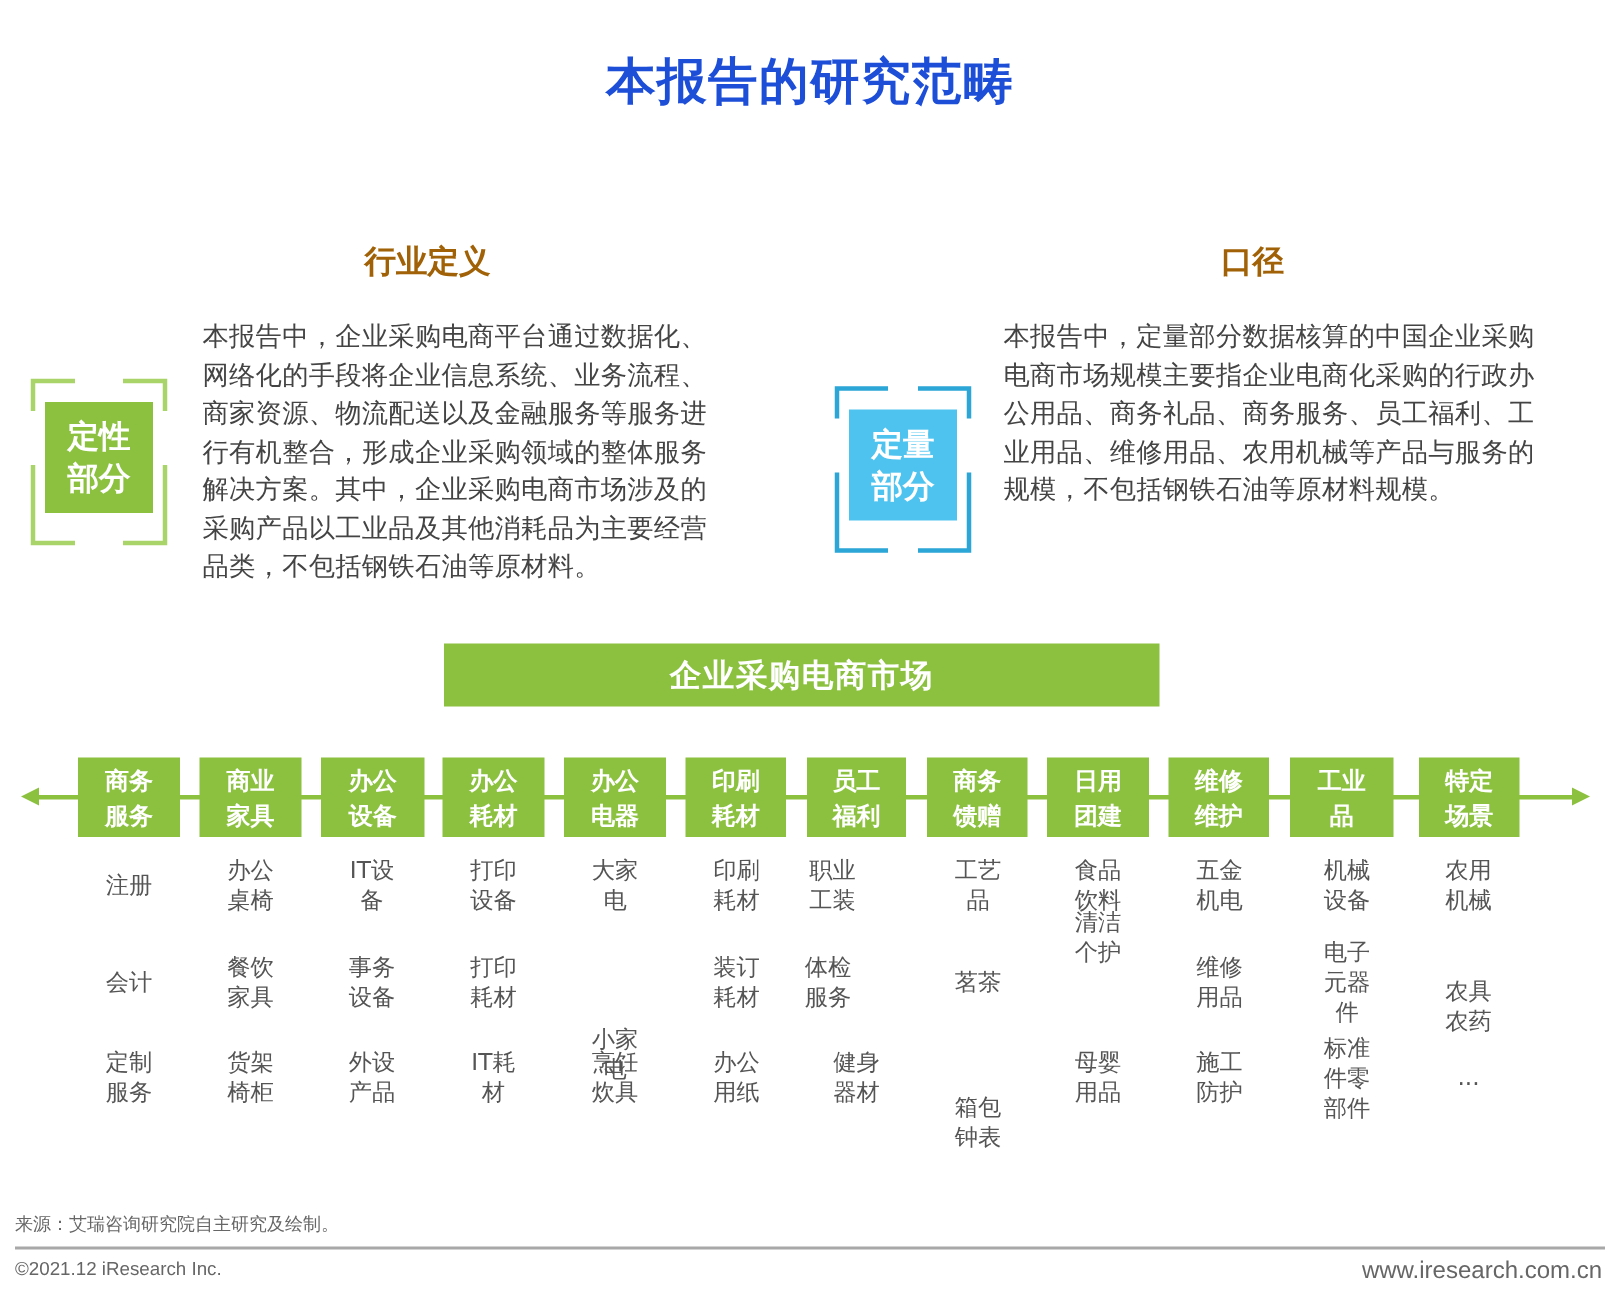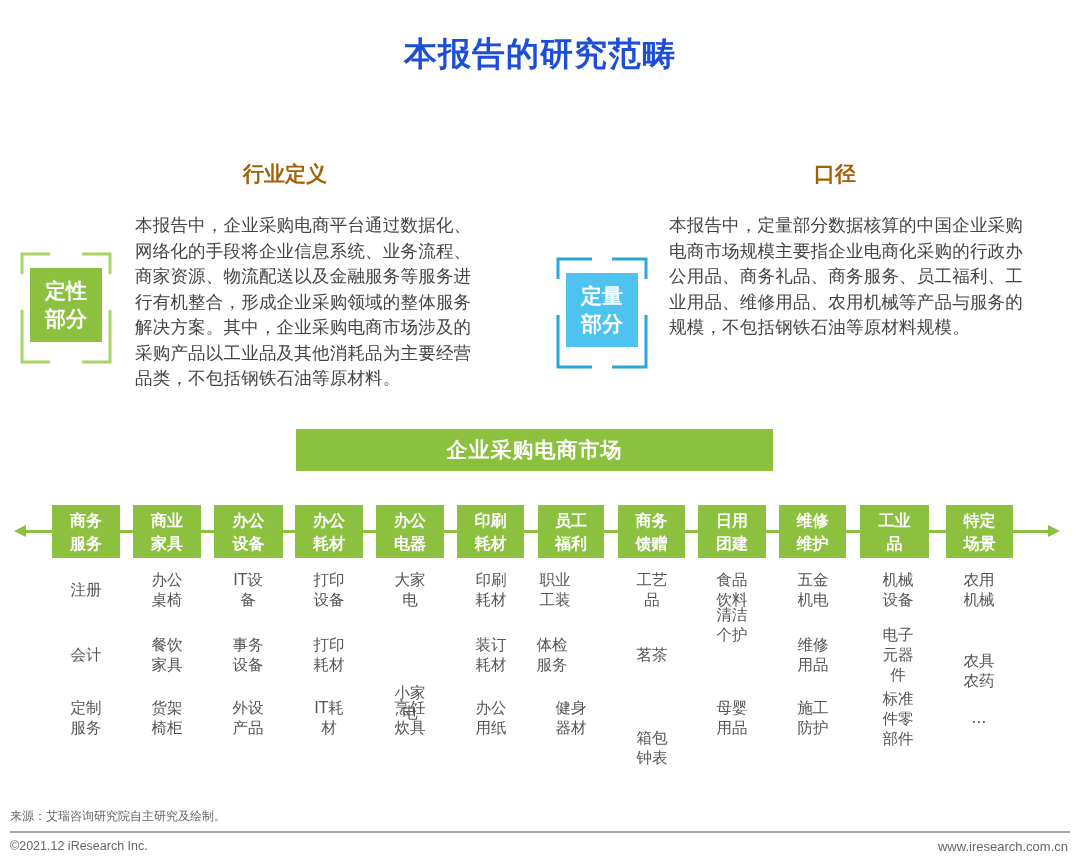--- a/index.html
+++ b/index.html
@@ -67,21 +67,21 @@
     position: absolute; left: 10px; top: 808px; font-size: 12px; color: #666666;
   }
   .footer-rule {
     position: absolute; left: 10px; top: 831px; width: 1060px; height: 1.5px; background: #a8a8a8;
   }
   .copyright {
     position: absolute; left: 10px; top: 839px; font-size: 12.5px; color: #666666;
     font-family: "Liberation Sans", sans-serif;
   }
   .website {
-    position: absolute; right: 12px; top: 839px; font-size: 13px; color: #666666;
+    position: absolute; right: 12px; top: 839px; font-size: 16px; color: #666666;
     font-family: "Liberation Sans", sans-serif;
   }
 </style>
 </head>
 <body>
 
 <div class="page-title">本报告的研究范畴</div>
 
 <div class="section-heading" id="heading-left">行业定义</div>
 

